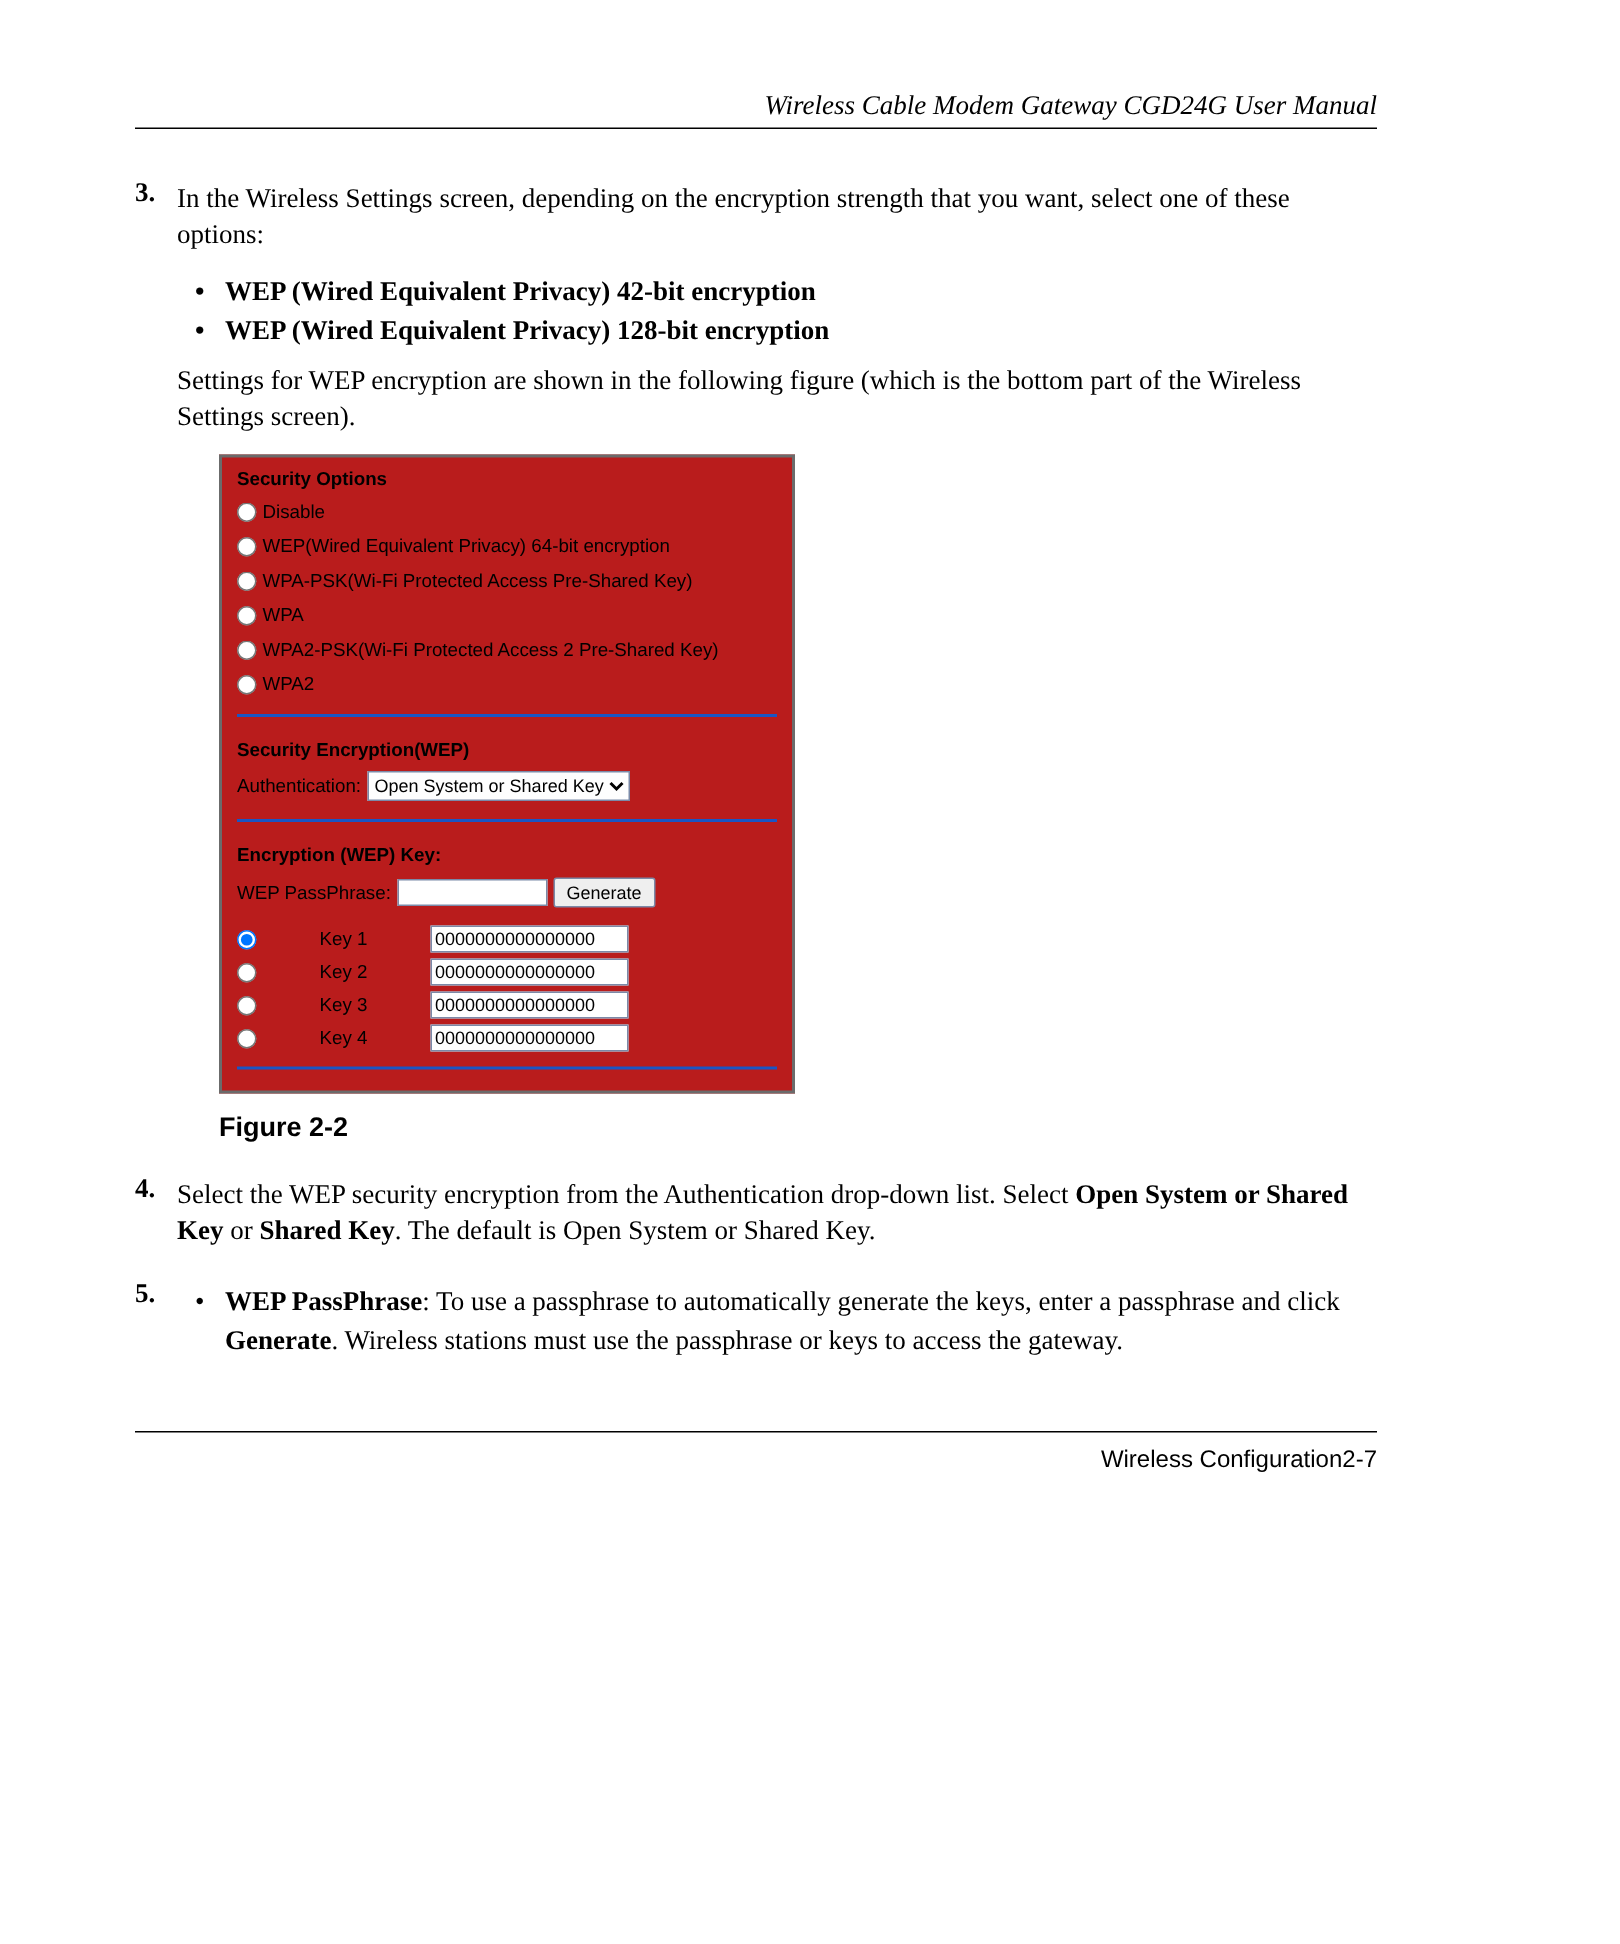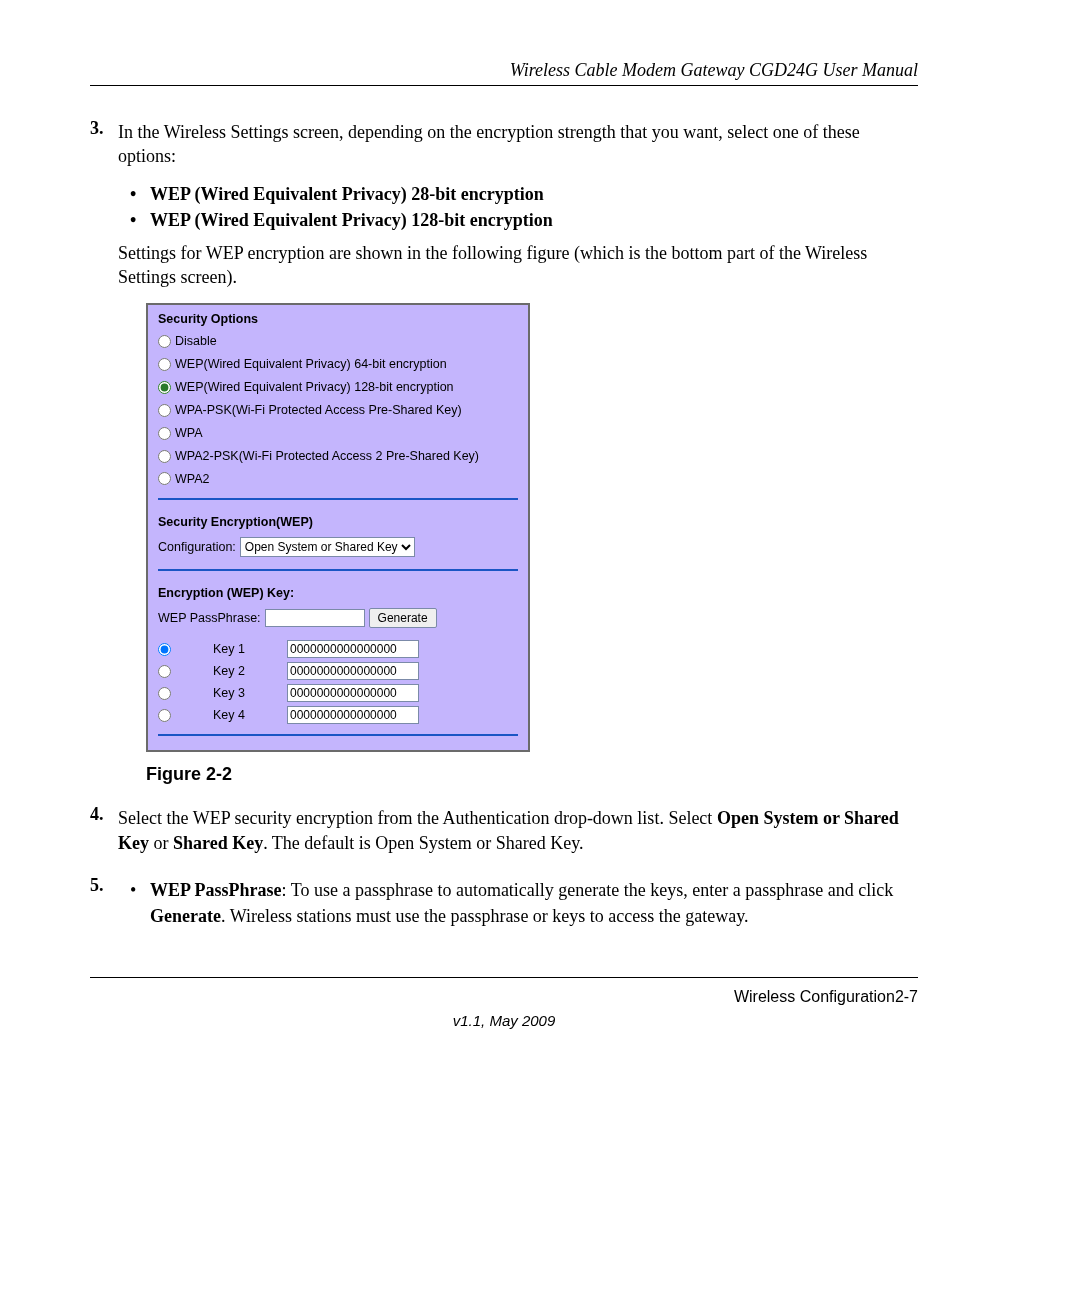--- a/index.html
+++ b/index.html
@@ -79,21 +79,21 @@
     margin: 10px 0 10px 28px;
     display: block;
   }
 
   
   .screenshot-wrap {
     margin: 14px 0 8px 28px;
   }
   .dialog {
     border: 2px solid #6b6b6b;
-    background: #c4b5fd;
+    background: #b91c1c;
     width: 380px;
     font-family: Arial, Helvetica, sans-serif;
     font-size: 12.5px;
     color: #000;
     padding: 0 0 6px 0;
   }
   .dialog .section-title {
     font-weight: bold;
     padding: 6px 10px 2px 10px;
   }
@@ -194,41 +194,37 @@
   <hr class="rule">
 
   <div class="body-text">
 
     <ol class="main-list">
       <li>
         <span class="num">3.</span>
         <div class="content">
           <p class="para">In the Wireless Settings screen, depending on the encryption strength that you want, select one of these options:</p>
           <ul class="bullets">
-            <li class="bold-bullet">WEP (Wired Equivalent Privacy) 28-bit encryption</li>
+            <li class="bold-bullet">WEP (Wired Equivalent Privacy) 42-bit encryption</li>
             <li class="bold-bullet">WEP (Wired Equivalent Privacy) 128-bit encryption</li>
           </ul>
           <p class="para">Settings for WEP encryption are shown in the following figure (which is the bottom part of the Wireless Settings screen).</p>
 
           <div class="screenshot-wrap">
             <div class="dialog">
               <div class="section-title">Security Options</div>
 
               <div class="radio-line">
                 <input type="radio" name="sec" style="">
                 <span>Disable</span>
               </div>
               <div class="radio-line">
                 <input type="radio" name="sec" style="">
                 <span>WEP(Wired Equivalent Privacy) 64-bit encryption</span>
               </div>
-              <div class="radio-line selected">
-                <input type="radio" name="sec" checked="" style="">
-                <span>WEP(Wired Equivalent Privacy) 128-bit encryption</span>
-              </div>
               <div class="radio-line">
                 <input type="radio" name="sec" style="">
                 <span>WPA-PSK(Wi-Fi Protected Access Pre-Shared Key)</span>
               </div>
               <div class="radio-line">
                 <input type="radio" name="sec" style="">
                 <span>WPA</span>
               </div>
               <div class="radio-line">
                 <input type="radio" name="sec" style="">
@@ -236,21 +232,21 @@
               </div>
               <div class="radio-line">
                 <input type="radio" name="sec" style="">
                 <span>WPA2</span>
               </div>
 
               <div class="blue-sep"></div>
 
               <div class="section-title">Security Encryption(WEP)</div>
               <div class="row-inline">
-                <span>Configuration:</span>
+                <span>Authentication:</span>
                 <select>
                   <option>Open System or Shared Key</option>
                 </select>
               </div>
 
               <div class="blue-sep"></div>
 
               <div class="section-title">Encryption (WEP) Key:</div>
               <div class="row-inline">
                 <span>WEP PassPhrase:</span>
@@ -313,16 +309,15 @@
     </ol>
 
   </div>
 
   <div class="footer">
     <hr class="footer-rule">
     <div class="footer-row">
       <span>Wireless Configuration</span>
       <span>2-7</span>
     </div>
-    <div class="footer-version">v1.1, May 2009</div>
   </div>
 
 </div>
 
 </body></html>

